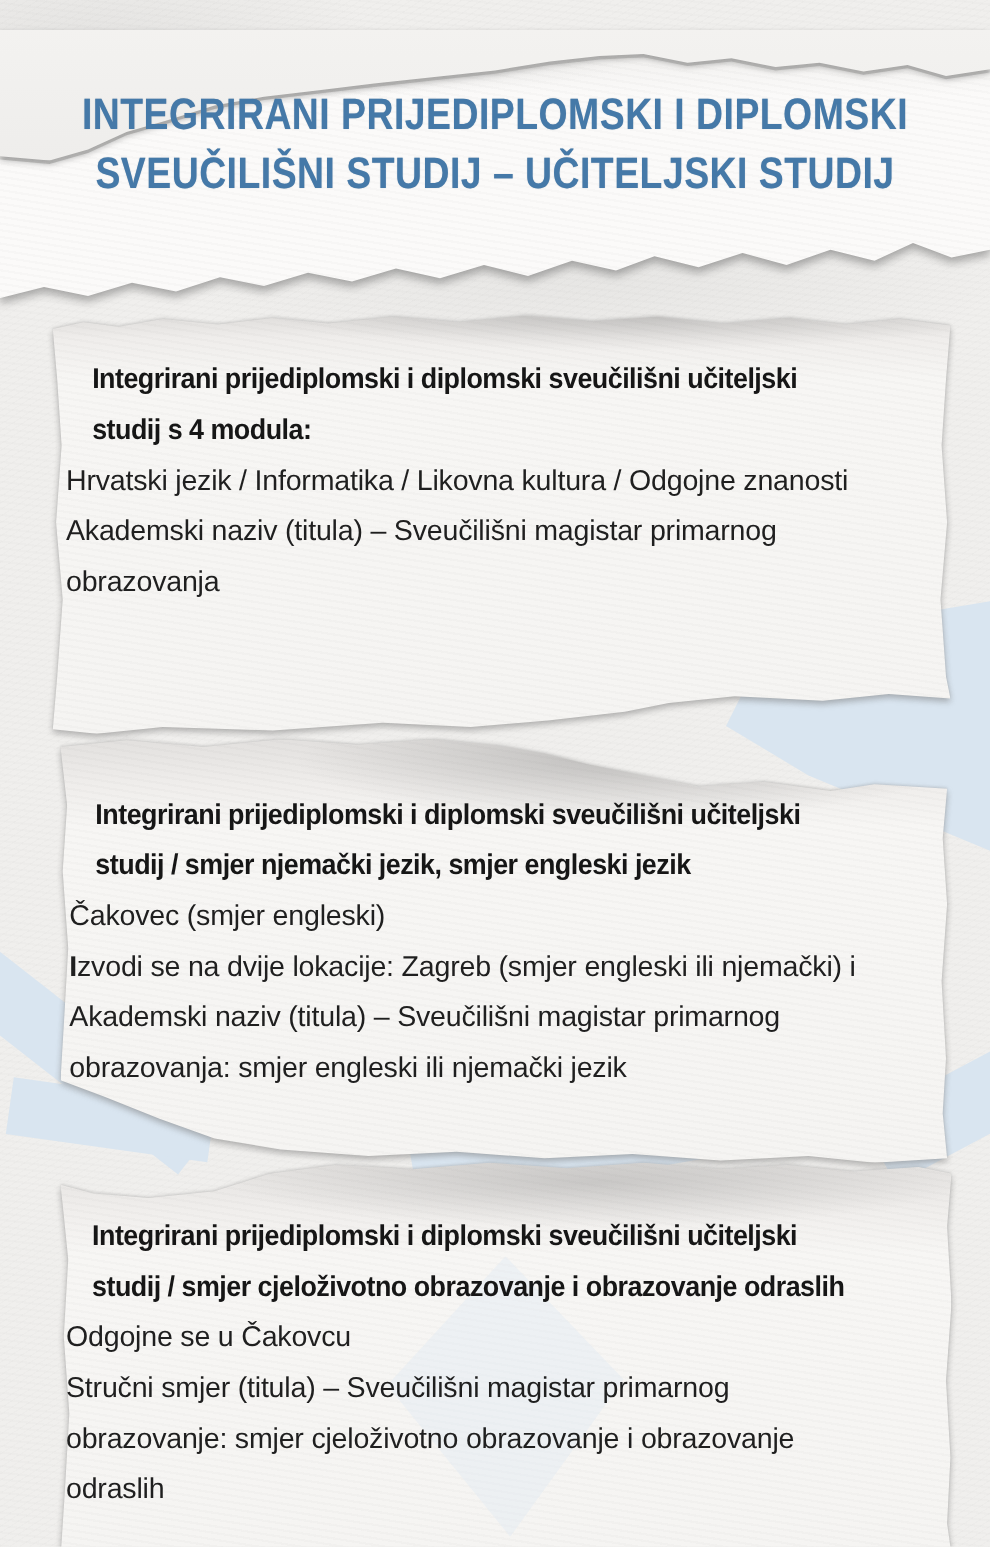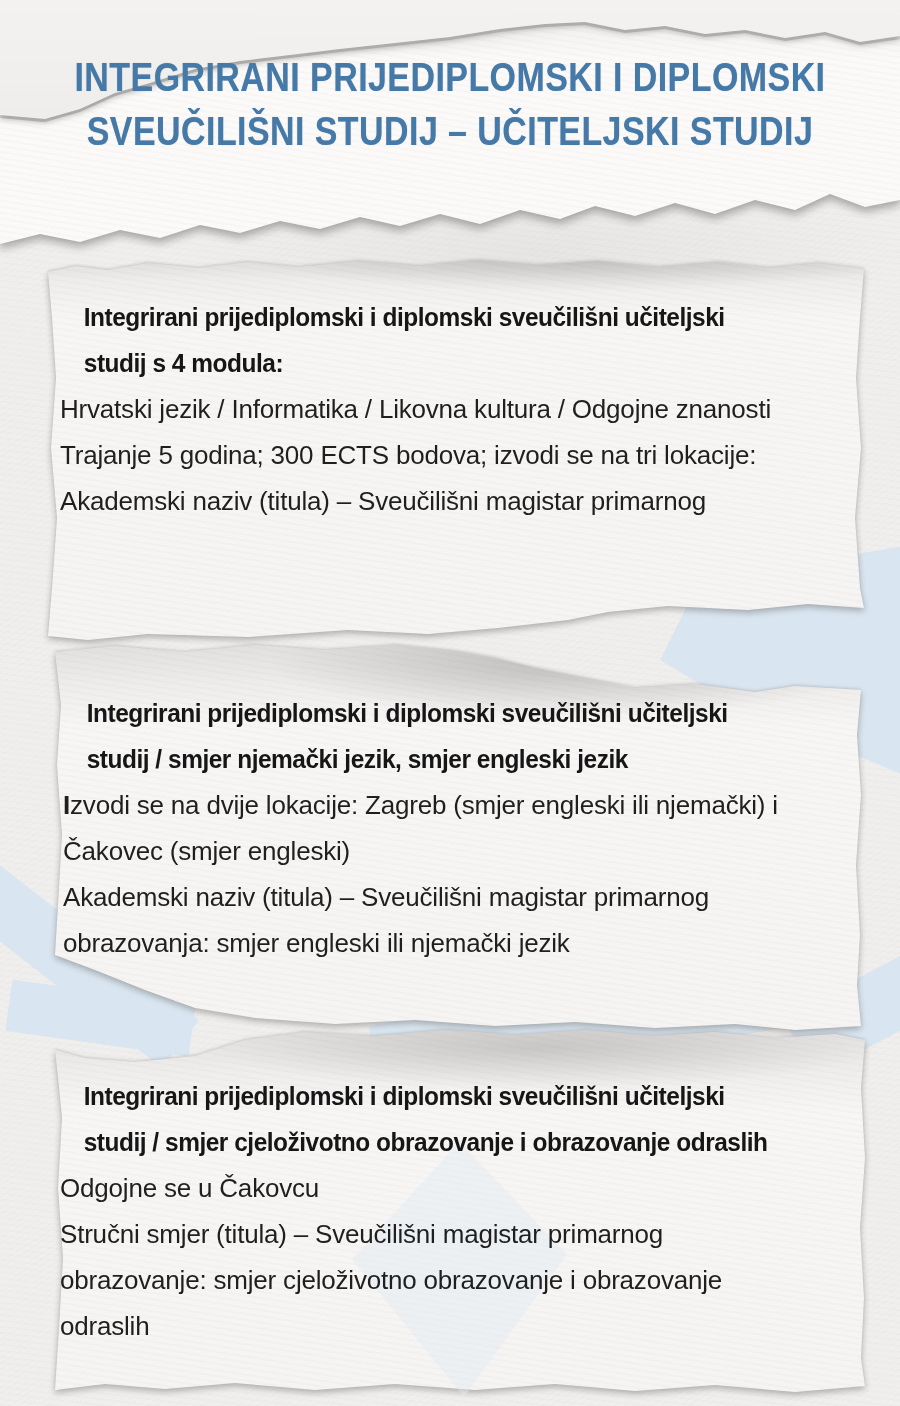--- a/index.html
+++ b/index.html
@@ -6,21 +6,21 @@
   body{
     width:900px;height:1406px;position:relative;overflow:hidden;
     font-family:"Liberation Sans","DejaVu Sans",sans-serif;
     background:
       radial-gradient(ellipse 40% 10% at 10% 3%, rgba(120,120,120,.10), transparent 70%),
       radial-gradient(ellipse 60% 8% at 60% 18%, rgba(120,120,120,.08), transparent 70%),
       repeating-linear-gradient(7deg, rgba(0,0,0,.013) 0 2px, transparent 2px 6px),
       repeating-linear-gradient(-33deg, rgba(0,0,0,.010) 0 1px, transparent 1px 5px),
       #f0efed;
   }
-  .abs{position:absolute;}
+  .abs{position:absolute;margin-top:27px;}
   
   .wm{position:absolute;background:#d9e5f0;z-index:1;}
   .wm-a{left:640px;top:540px;width:300px;height:250px;
         clip-path:polygon(60px 40px,300px 0,300px 250px,95px 165px,20px 120px);}
   .wm-l1{left:-70px;top:928px;width:280px;height:60px;transform:rotate(38deg);}
   .wm-l2{left:8px;top:992px;width:185px;height:52px;transform:rotate(8deg);}
   .wm-c{left:372px;top:988px;width:430px;height:74px;transform:rotate(-10deg);}
   .wm-r{left:788px;top:972px;width:180px;height:66px;transform:rotate(-28deg);}
   .wm-diamond{left:352px;top:1142px;width:215px;height:255px;opacity:.42;z-index:5;
         clip-path:polygon(50% 0,100% 44%,52% 100%,0 46%);background:#dfeaf3;}
@@ -101,29 +101,29 @@
 
 <div class="abs title-box">
   <div class="title-line">INTEGRIRANI PRIJEDIPLOMSKI I DIPLOMSKI</div>
   <div class="title-line">SVEUČILIŠNI STUDIJ – UČITELJSKI STUDIJ</div>
 </div>
 
 <div class="abs sect s1">
   <div class="ln hl">Integrirani prijediplomski i diplomski sveučilišni učiteljski</div>
   <div class="ln hl">studij s 4 modula:</div>
   <div class="ln bl">Hrvatski jezik / Informatika / Likovna kultura / Odgojne znanosti</div>
-  <div class="ln bl">Trajanje 5 godina; 300 ECTS bodova; izvodi se na tri lokacije:</div>
   <div class="ln bl">Akademski naziv (titula) – Sveučilišni magistar primarnog</div>
+  <div class="ln bl">obrazovanja</div>
 </div>
 
 <div class="abs sect s2">
   <div class="ln hl">Integrirani prijediplomski i diplomski sveučilišni učiteljski</div>
   <div class="ln hl">studij / smjer njemački jezik, smjer engleski jezik</div>
+  <div class="ln bl">Čakovec (smjer engleski)</div>
   <div class="ln bl"><b>I</b><span>zvodi se na dvije lokacije: Zagreb (smjer engleski ili njemački) i</span></div>
-  <div class="ln bl">Čakovec (smjer engleski)</div>
   <div class="ln bl">Akademski naziv (titula) – Sveučilišni magistar primarnog</div>
   <div class="ln bl">obrazovanja: smjer engleski ili njemački jezik</div>
 </div>
 
 <div class="abs sect s3">
   <div class="ln hl">Integrirani prijediplomski i diplomski sveučilišni učiteljski</div>
   <div class="ln hl">studij / smjer cjeloživotno obrazovanje i obrazovanje odraslih</div>
   <div class="ln bl">Odgojne se u Čakovcu</div>
   <div class="ln bl">Stručni smjer (titula) – Sveučilišni magistar primarnog</div>
   <div class="ln bl">obrazovanje: smjer cjeloživotno obrazovanje i obrazovanje</div>

